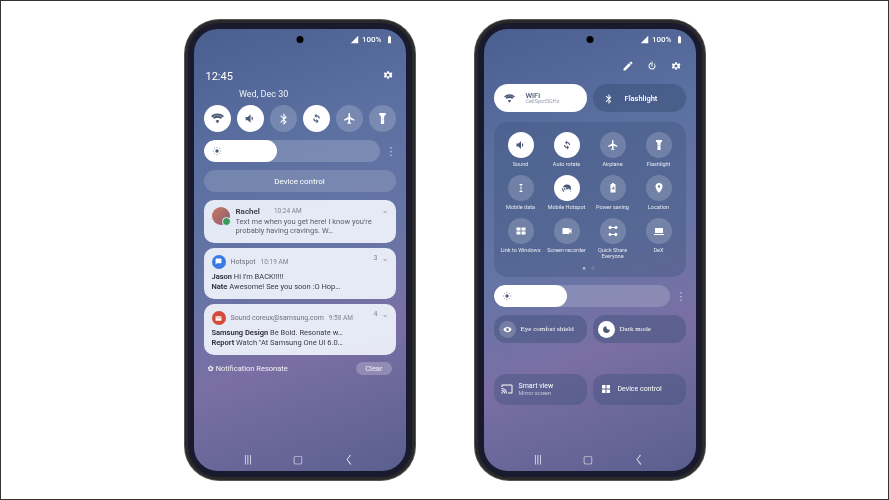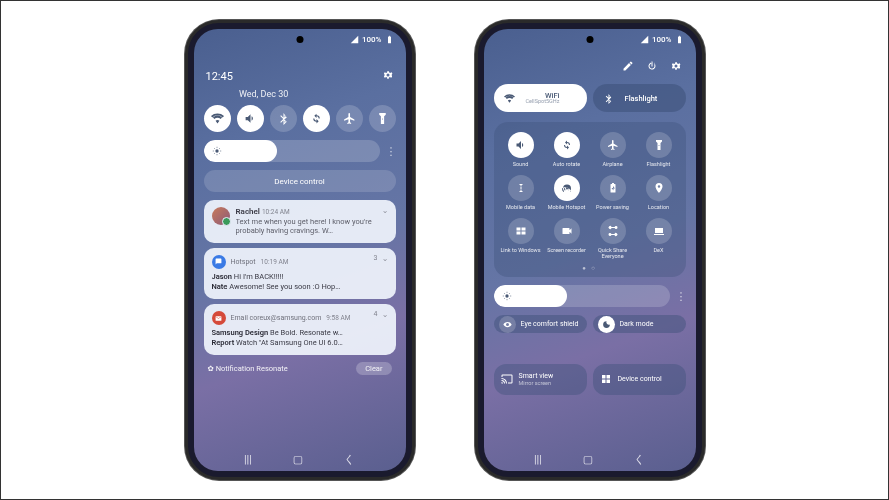--- a/index.html
+++ b/index.html
@@ -181,21 +181,21 @@
     position: absolute;
     right: -1px;
     bottom: -1px;
     width: 7px;
     height: 7px;
     background: #3a9a5a;
     border-radius: 50%;
     border: 1px solid #eef;
   }
   .notif-body { flex: 1; overflow: hidden; }
-  .notif-head { display: flex; gap: 2px; align-items: flex-end; margin-bottom: 1px; }
+  .notif-head { display: flex; gap: 14px; align-items: flex-start; margin-bottom: 1px; }
   .notif-sender { font-weight: 600; font-size: 8px; }
   .notif-time { font-size: 6.5px; opacity: 0.6; }
   .notif-msg {
     font-size: 7.5px;
     opacity: 0.8;
     line-height: 1.25;
     overflow: hidden;
     display: -webkit-box;
     -webkit-line-clamp: 2;
     -webkit-box-orient: vertical;
@@ -266,21 +266,21 @@
   .wide-pill.off { background: rgba(60,80,120,0.55); color: #fff; }
   .wide-pill .mini-circle {
     width: 20px; height: 20px; border-radius: 50%; display: flex; justify-content: center; align-items: center;
   }
   .wide-pill.on .mini-circle { background: rgba(0,0,0,0); }
   .wide-pill.off .mini-circle { }
   .wide-pill svg { width: 11px; height: 11px; }
   .wide-pill.on svg { fill: #4a5a75; }
   .wide-pill.off svg { fill: #fff; }
   .wp-text { display: flex; flex-direction: column; line-height: 1; }
-  .wp-title { font-size: 7.5px; font-weight: 500; text-align: right; }
+  .wp-title { font-size: 7.5px; font-weight: 500; }
   .wp-sub { font-size: 5.5px; opacity: 0.6; }
   .tile-panel {
     background: rgba(60,80,120,0.35);
     border-radius: 14px;
     padding: 10px 6px 6px;
     margin-bottom: 8px;
   }
   .tile-grid {
     display: grid;
     grid-template-columns: repeat(4, 1fr);
@@ -291,28 +291,29 @@
     flex-direction: column;
     align-items: center;
     gap: 3px;
   }
   .tile .qs-circle { width: 26px; height: 26px; }
   .tile .qs-circle svg { width: 12px; height: 12px; }
   .tile-label { font-size: 5.5px; color: #fff; opacity: 0.85; text-align: center; line-height: 1.1; }
   .page-dots { text-align: center; font-size: 6px; opacity: 0.6; margin-top: 5px; letter-spacing: 2px; }
   .shield-pill {
     flex: 1;
-    height: 18px;
+    height: 28px;
     background: rgba(60,80,120,0.45);
     border-radius: 12px;
     display: flex;
     align-items: center;
     padding: 0 5px;
     gap: 5px;
     font-size: 7px;
+    font-family: Liberation Serif, serif;
   }
   .shield-pill .sp-circle { width: 17px; height: 17px; border-radius: 50%; display:flex; justify-content:center; align-items:center; }
   .shield-pill.eye .sp-circle { background: rgba(255,255,255,0.18); }
   .shield-pill.dark .sp-circle { background: #fff; }
   .shield-pill svg { width: 9px; height: 9px; }
   .shield-pill.eye svg { fill: #fff; }
   .shield-pill.dark svg { fill: #4a5a75; }
   .bottom-panel {
     display: flex;
     gap: 6px;
@@ -435,21 +436,21 @@
             <span class="notif-count">3</span>
             <span class="notif-chev">⌄</span>
           </div>
           <div class="notif">
             <div class="notif-app-head">
               <div class="app-icon email">
                 <svg viewBox="0 0 24 24">
                   <path d="M20 4H4a2 2 0 00-2 2v12a2 2 0 002 2h16a2 2 0 002-2V6a2 2 0 00-2-2zm0 4l-8 5-8-5V6l8 5 8-5z"></path>
                 </svg>
               </div>
-              <span class="app-name">Email  coreux@samsung.com</span>
+              <span class="app-name">Sound  coreux@samsung.com</span>
               <span class="notif-time">  9:58 AM</span>
             </div>
             <div class="notif-line"><b>Samsung Design</b>  Be Bold. Resonate w…</div>
             <div class="notif-line"><b>Report</b>  Watch "At Samsung One UI 6.0…</div>
             <span class="notif-count">4</span>
             <span class="notif-chev">⌄</span>
           </div>
         </div>
       <div class="notif-footer">
         <span>✿ <span>Notification Resonate</span></span>

